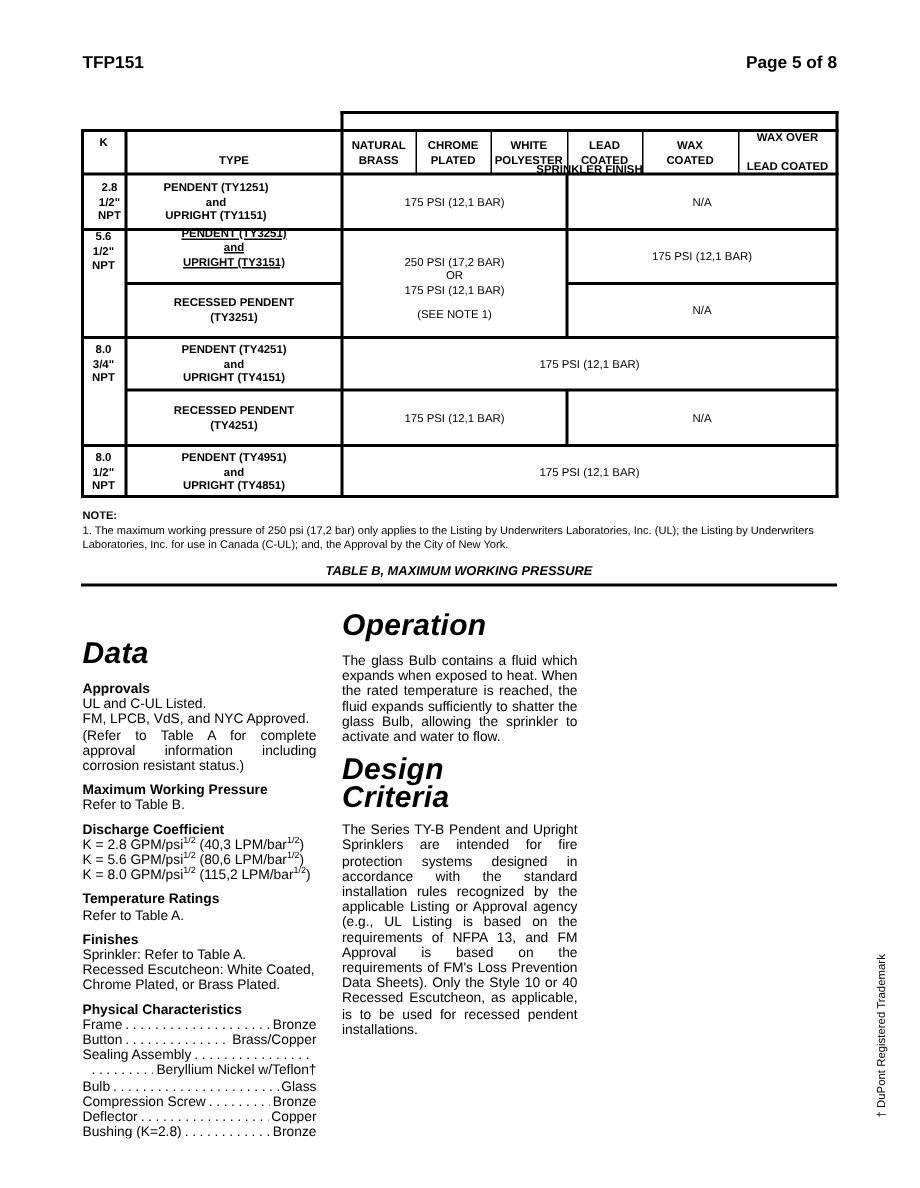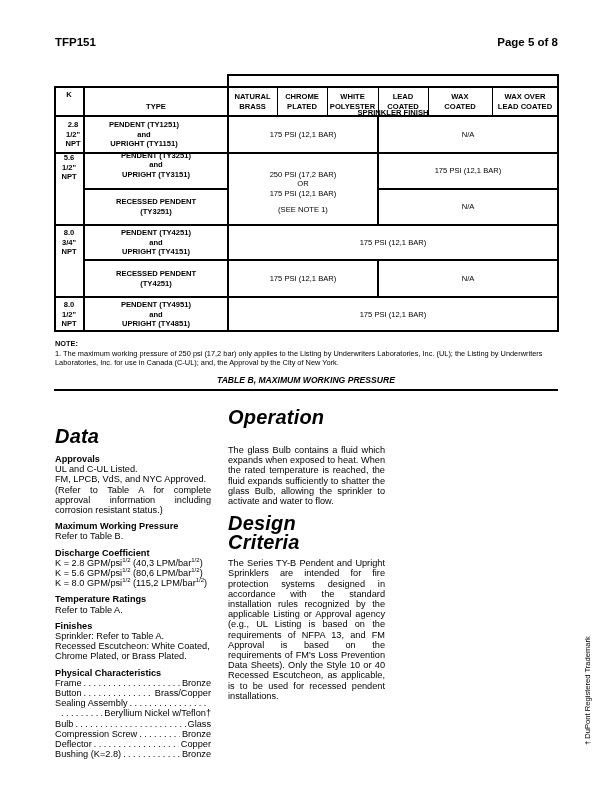--- a/index.html
+++ b/index.html
@@ -57,21 +57,21 @@
       <span>POLYESTER</span>
     </div>
   <div class="cell b" style="left:324px;top:13px;width:50px;height:29px;">
       <span>LEAD</span>
       <span>COATED</span>
     </div>
   <div class="cell b" style="left:374px;top:13px;width:64px;height:29px;">
       <span>WAX</span>
       <span>COATED</span>
     </div>
-  <div class="cell b" style="left:438px;top:13px;width:66px;height:29px;">
+  <div class="cell b" style="left:438px;top:13px;width:66px;height:29px;justify-content:space-between;">
       <span>WAX OVER</span>
       <span>LEAD COATED</span>
     </div>
 
   <div class="cell b" style="left:0;top:42px;width:38px;height:37px;">
       <span>2.8</span>
       <span>1/2"</span>
       <span>NPT</span>
     </div>
   <div class="cell b" style="left:30px;top:42px;width:120px;height:37px;">
@@ -80,21 +80,21 @@
       <span>UPRIGHT (TY1151)</span>
     </div>
   <div class="cell" style="left:174px;top:42px;width:150px;height:37px;">175 PSI (12,1 BAR)</div>
   <div class="cell" style="left:324px;top:42px;width:180px;height:37px;">N/A</div>
 
   <div class="cell b" style="left:0;top:79px;width:30px;height:72px;justify-content:flex-start;">
       <span>5.6</span>
       <span>1/2"</span>
       <span>NPT</span>
     </div>
-  <div class="cell b" style="left:30px;top:79px;width:144px;height:24px;">
+  <div class="cell b" style="left:30px;top:79px;width:144px;height:24px;text-decoration:underline;">
       <span>PENDENT (TY3251)</span>
       <span>and</span>
       <span>UPRIGHT (TY3151)</span>
     </div>
   <div class="cell b" style="left:30px;top:115px;width:144px;height:36px;">
       <span>RECESSED PENDENT</span>
       <span>(TY3251)</span>
     </div>
   <div class="cell" style="left:174px;top:79px;width:150px;height:72px;padding-top:6px;">
     <span>250 PSI (17,2 BAR)</span>
@@ -234,19 +234,19 @@
     </div>
   <div class="leader">
       <span>Bushing (K=2.8)</span>
       <span class="dots">...............................</span>
       <span>Bronze</span>
     </div>
 </div>
 
 <div class="col" style="left:228px;top:408px;width:157px;">
   <div class="h1">Operation</div>
-  <div class="p just" style="margin-top:18px">The glass Bulb contains a fluid which expands when exposed to heat. When the rated temperature is reached, the fluid expands sufficiently to shatter the glass Bulb, allowing the sprinkler to activate and water to flow.</div>
+  <div class="p just" style="margin-top:8px">The glass Bulb contains a fluid which expands when exposed to heat. When the rated temperature is reached, the fluid expands sufficiently to shatter the glass Bulb, allowing the sprinkler to activate and water to flow.</div>
 
   <div class="h1" style="margin-top:8px"><span>Design</span><br><span>Criteria</span></div>
   <div class="p just" style="margin-top:6px">The Series TY-B Pendent and Upright Sprinklers are intended for fire protection systems designed in accordance with the standard installation rules recognized by the applicable Listing or Approval agency (e.g., UL Listing is based on the requirements of NFPA 13, and FM Approval is based on the requirements of FM's Loss Prevention Data Sheets). Only the Style 10 or 40 Recessed Escutcheon, as applicable, is to be used for recessed pendent installations.</div>
 </div>
 
 <div class="abs vert">† DuPont Registered Trademark</div>
 
 </body></html>

